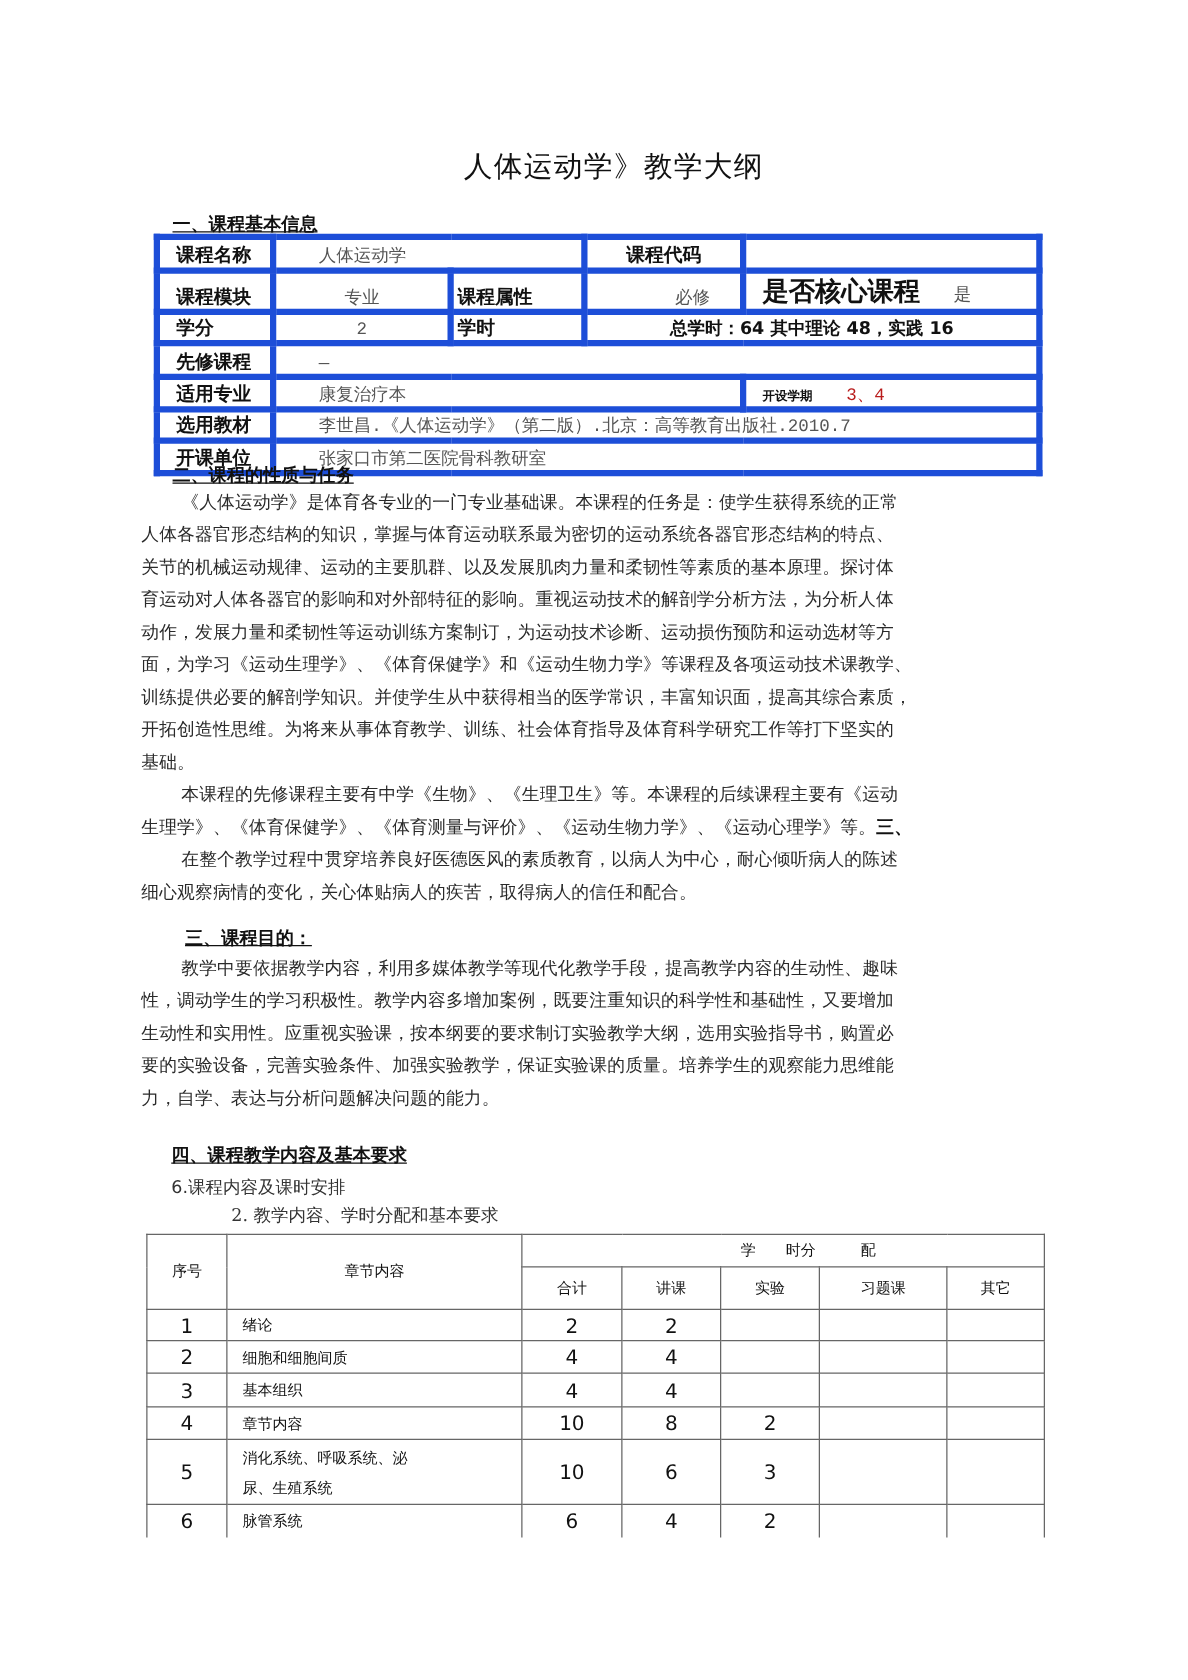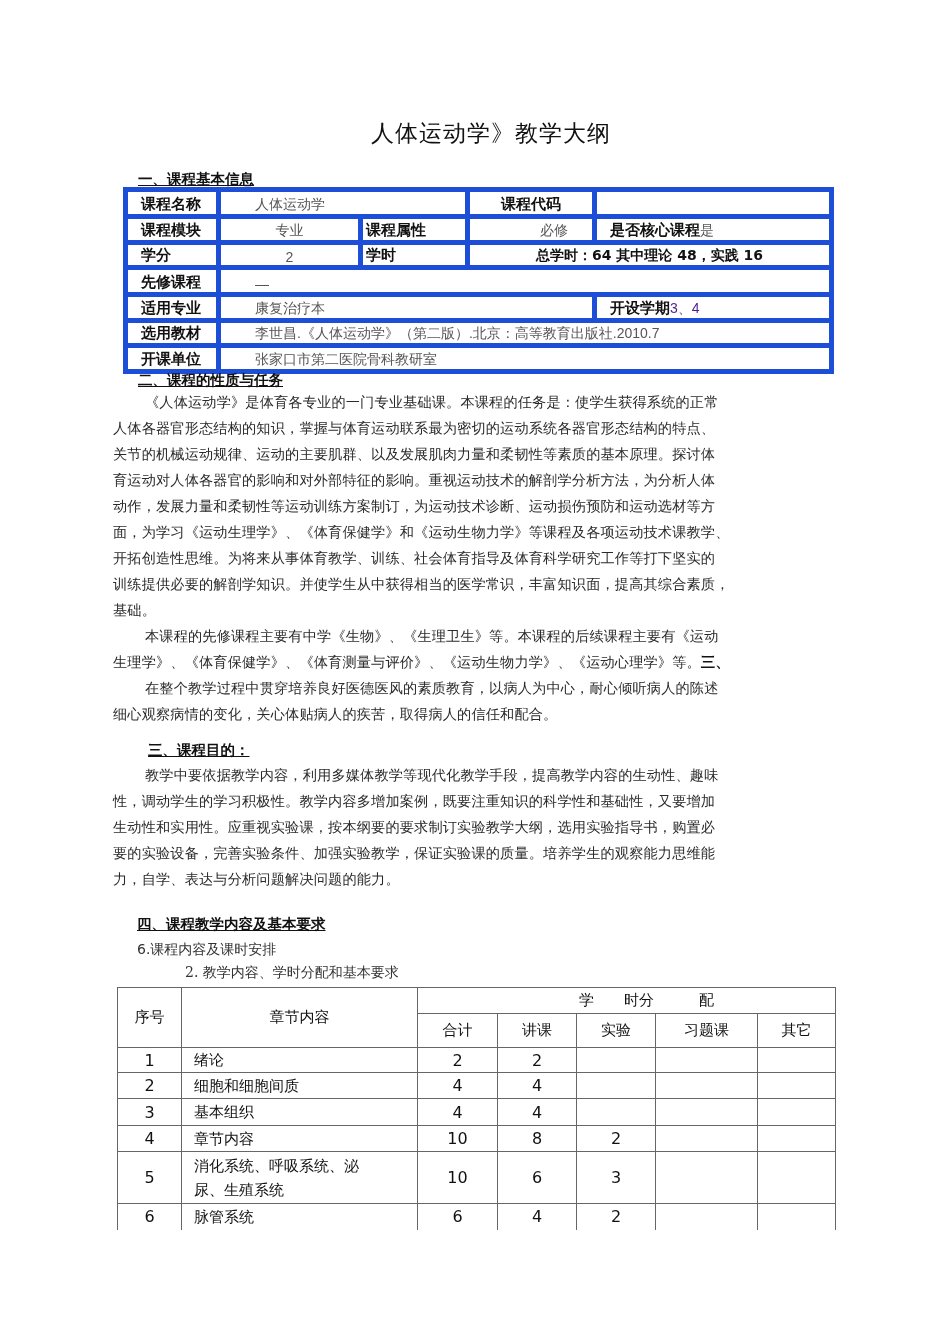--- a/index.html
+++ b/index.html
@@ -11,26 +11,26 @@
   .h1 { font-family: "DejaVu Sans", sans-serif; font-weight: bold; font-size: 14.5px; color: #111; text-decoration: underline; }
   .p { font-size: 14.2px; line-height: 26px; color: #2a2a2a; left: 113px; width: 740px;
        letter-spacing: 0.15px; text-align: justify; }
   .sans { font-family: "DejaVu Sans", sans-serif; }
   .bold { font-weight: bold; color: #111; }
 
   
   .t1 { border-collapse: collapse; position: absolute; left: 123px; top: 187px; }
   .t1 td { border: 5px solid #1d4ed8; padding: 0 0 0 10px; font-size: 14px; white-space: nowrap; vertical-align: bottom; }
   .t1 .lbl { font-family: "DejaVu Sans", sans-serif; font-weight: bold; color: #111; font-size: 15px; padding-left: 13px; }
-  .t1 .val { color: #555; font-family: Liberation Sans, sans-serif; }
+  .t1 .val { color: #555; font-family: Liberation Mono, monospace; margin-left: 27px; }
   .t1 .ctr { text-align: center; padding-left: 0; }
 
   
   .t2 { border-collapse: collapse; position: absolute; left: 117px; top: 987px; }
-  .t2 td { border: 1px solid #666; font-family: "DejaVu Sans", sans-serif; font-size: 15px; color: #111;
+  .t2 td { border: 1px solid #666; font-family: "DejaVu Sans", sans-serif; font-size: 12px; color: #111;
            text-align: center; padding: 0; }
   .t2 td.left { text-align: left; padding-left: 12px; line-height: 24px; }
   .t2 .num { font-size: 16px; }
   .t2 tr.bottomcut td { border-bottom: none; }
 </style>
 </head>
 <body>
 
 <div class="abs title">人体运动学》教学大纲</div>
 
@@ -50,38 +50,38 @@
     <td class="val" colspan="2" style="padding-left:34px">人体运动学</td>
     <td class="lbl ctr">课程代码</td>
     <td class="val"></td>
   </tr>
   <tr style="height:26px">
     <td class="lbl">课程模块</td>
     <td class="val ctr">专业</td>
     <td class="lbl" style="padding-left:3px">课程属性</td>
     <td class="val" style="text-align:right; padding-right:24px">必修</td>
     <td style="padding-left:13px">
-      <span class="sans bold" style="font-size:15px">是否核心课程</span><span class="val" style="color:#555">是</span>
+      <span class="sans bold" style="font-size:21px">是否核心课程</span><span class="val" style="color:#555">是</span>
     </td>
   </tr>
   <tr style="height:25px">
     <td class="lbl">学分</td>
     <td class="val ctr">2</td>
     <td class="lbl" style="padding-left:3px">学时</td>
     <td class="lbl ctr" colspan="2" style="font-size:14px">总学时：64 其中理论 48，实践 16</td>
   </tr>
   <tr style="height:27px">
     <td class="lbl">先修课程</td>
     <td class="val" colspan="4" style="padding-left:34px">—</td>
   </tr>
   <tr style="height:26px">
     <td class="lbl">适用专业</td>
     <td class="val" colspan="3" style="padding-left:34px">康复治疗本</td>
     <td style="padding-left:13px">
-      <span class="sans bold" style="font-size:15px">开设学期</span><span class="val" style="color:#4c1d95">3、4</span>
+      <span class="sans bold" style="font-size:10px">开设学期</span><span class="val" style="color:#b91c1c">3、4</span>
     </td>
   </tr>
   <tr style="height:25px">
     <td class="lbl">选用教材</td>
     <td class="val" colspan="4" style="padding-left:34px">李世昌.《人体运动学》（第二版）.北京：高等教育出版社.2010.7</td>
   </tr>
   <tr style="height:26px">
     <td class="lbl">开课单位</td>
     <td class="val" colspan="4" style="padding-left:34px">张家口市第二医院骨科教研室</td>
   </tr>
@@ -90,22 +90,22 @@
 
 <div class="abs h1" style="left:138px; top:371px;">二、课程的性质与任务</div>
 
 <div class="abs p" style="top:389px;">
   <div style="padding-left:32px">《人体运动学》是体育各专业的一门专业基础课。本课程的任务是：使学生获得系统的正常</div>
   <div>人体各器官形态结构的知识，掌握与体育运动联系最为密切的运动系统各器官形态结构的特点、</div>
   <div>关节的机械运动规律、运动的主要肌群、以及发展肌肉力量和柔韧性等素质的基本原理。探讨体</div>
   <div>育运动对人体各器官的影响和对外部特征的影响。重视运动技术的解剖学分析方法，为分析人体</div>
   <div>动作，发展力量和柔韧性等运动训练方案制订，为运动技术诊断、运动损伤预防和运动选材等方</div>
   <div>面，为学习《运动生理学》、《体育保健学》和《运动生物力学》等课程及各项运动技术课教学、</div>
+  <div>训练提供必要的解剖学知识。并使学生从中获得相当的医学常识，丰富知识面，提高其综合素质，</div>
   <div>开拓创造性思维。为将来从事体育教学、训练、社会体育指导及体育科学研究工作等打下坚实的</div>
-  <div>训练提供必要的解剖学知识。并使学生从中获得相当的医学常识，丰富知识面，提高其综合素质，</div>
   <div>基础。</div>
   <div style="padding-left:32px">本课程的先修课程主要有中学《生物》、《生理卫生》等。本课程的后续课程主要有《运动</div>
   <div><span>生理学》、《体育保健学》、《体育测量与评价》、《运动生物力学》、《运动心理学》等。</span><span class="sans bold" style="font-size:14.5px">三、</span></div>
   <div style="padding-left:32px">在整个教学过程中贯穿培养良好医德医风的素质教育，以病人为中心，耐心倾听病人的陈述</div>
   <div>细心观察病情的变化，关心体贴病人的疾苦，取得病人的信任和配合。</div>
 </div>
 
 <div class="abs h1" style="left:148px; top:741px;">三、课程目的：</div>
 <div class="abs p" style="top:762px;">
   <div style="padding-left:32px">教学中要依据教学内容，利用多媒体教学等现代化教学手段，提高教学内容的生动性、趣味</div>

